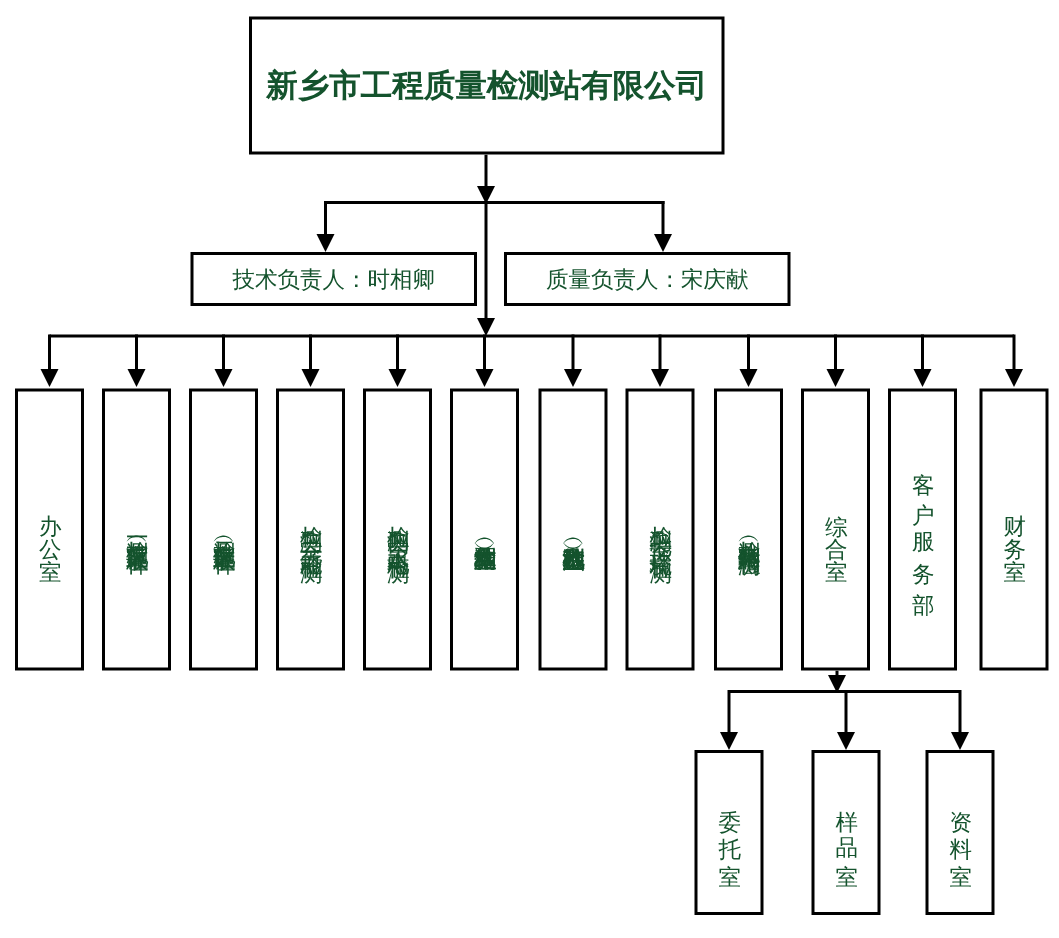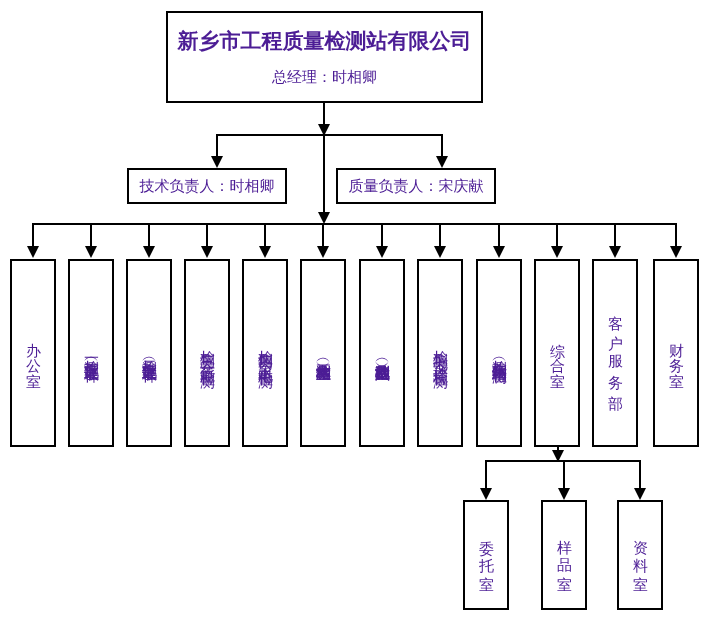--- a/index.html
+++ b/index.html
@@ -1,30 +1,30 @@
 <!DOCTYPE html>
 <html><head>
 <meta charset="utf-8">
 <style>
   html,body{margin:0;padding:0;background:#ffffff;}
   .canvas{
     position:relative;width:706px;height:625px;background:#ffffff;
-    font-family:"DejaVu Sans",sans-serif;color:#4c1d95;overflow:hidden;
+    font-family:"DejaVu Sans",sans-serif;color:#14532d;overflow:hidden;
   }
   svg.wires{position:absolute;left:0;top:0;}
   svg.wires line{stroke:#000;stroke-width:2;}
   svg.wires polygon{fill:#000;stroke:none;}
   .box{
     position:absolute;background:#ffffff;border:2px solid #000;box-sizing:border-box;
     display:flex;align-items:center;justify-content:center;text-align:center;
   }
   .root{left:166px;top:11px;width:317px;height:92px;flex-direction:column;gap:13px;}
   .root .title{font-weight:bold;font-size:21px;white-space:nowrap;}
   .root .subtitle{font-size:15px;white-space:nowrap;}
-  .leader{top:168px;width:160px;height:36px;font-size:15px;white-space:nowrap;}
+  .leader{top:168px;width:191px;height:36px;font-size:15px;white-space:nowrap;}
   .dept{top:259px;width:46px;height:188px;font-size:15px;}
   .sub{top:500px;width:46px;height:110px;font-size:15px;}
   .vtext{writing-mode:vertical-rl;text-orientation:mixed;line-height:1;}
   .ls0{letter-spacing:0;}
   .ls1{letter-spacing:1px;}
   .ls3{letter-spacing:3px;}
   .ls15{letter-spacing:15px;}
   .ls18{letter-spacing:18px;}
   .ls20{letter-spacing:20px;}
 </style>
@@ -80,21 +80,20 @@
         <polygon points="480,488 492,488 486,500"></polygon>
       <line x1="564" y1="460" x2="564" y2="489"></line>
         <polygon points="558,488 570,488 564,500"></polygon>
       <line x1="640" y1="460" x2="640" y2="489"></line>
         <polygon points="634,488 646,488 640,500"></polygon>
     </g>
   </svg>
 
   <div class="box root">
     <div class="title">新乡市工程质量检测站有限公司</div>
-    <div class="subtitle">总经理：时相卿</div>
   </div>
 
   <div class="box leader" style="left:127px">
     <span>技术负责人：时相卿</span>
   </div>
   <div class="box leader" style="left:336px">
     <span>质量负责人：宋庆献</span>
   </div>
 
   <div class="box dept" style="left:10px">

